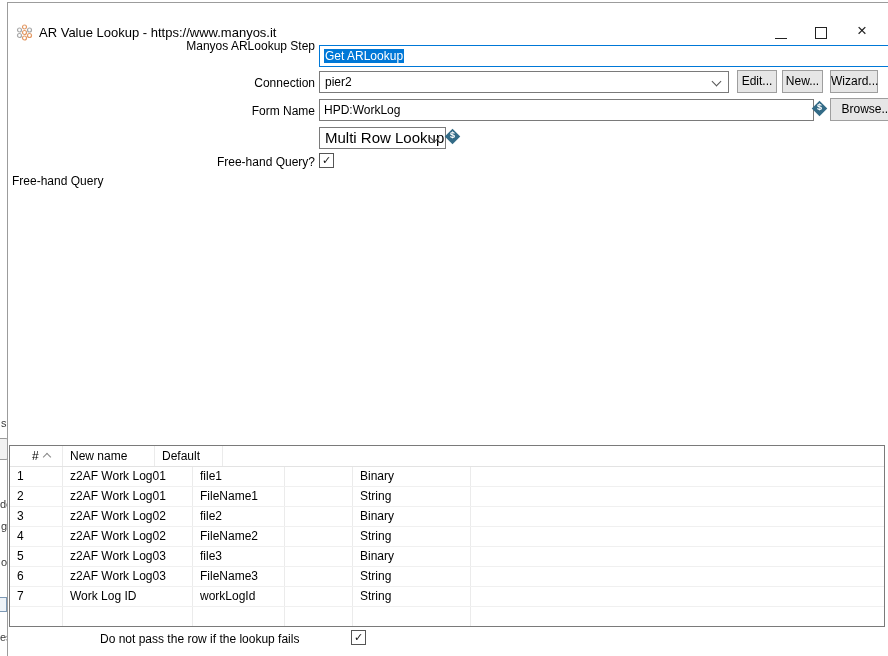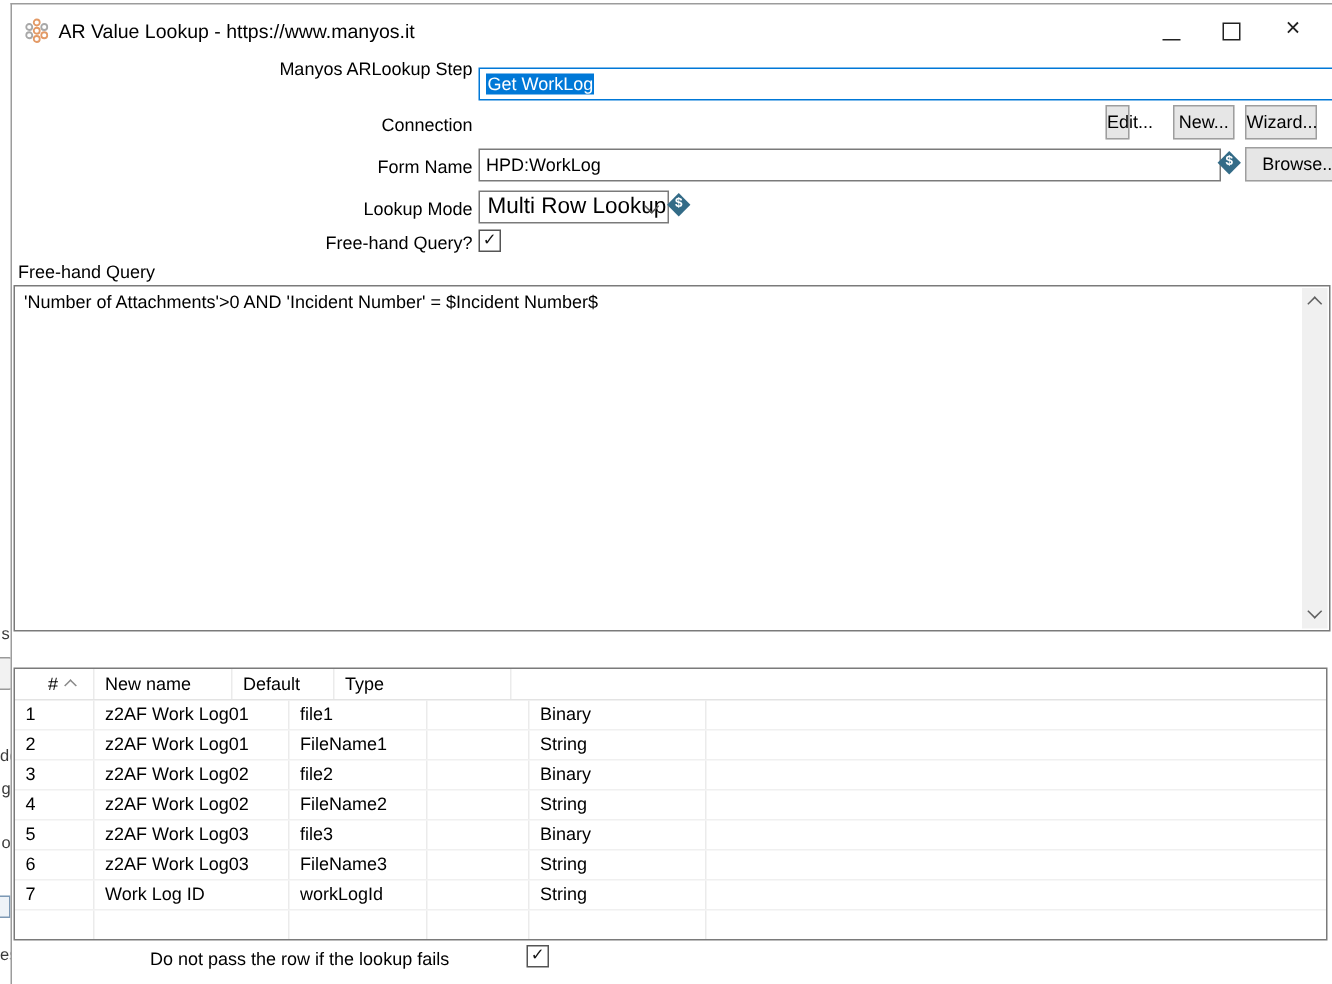--- a/index.html
+++ b/index.html
@@ -70,21 +70,21 @@
 <span class="frag" style="left:1px;top:417px;">s</span>
 <div class="frag-btn"></div>
 <span class="frag" style="left:0px;top:498px;">de</span>
 <span class="frag" style="left:1px;top:520px;">g</span>
 <span class="frag" style="left:1px;top:556px;">o</span>
 <div class="frag-box"></div>
 <span class="frag" style="left:0px;top:631px;">es</span>
 
 <div class="dialog">
 
-  <div class="abs" style="left:0;top:0;width:100%;height:34px;">
+  <div class="abs" style="left:0;top:12px;width:100%;height:34px;">
     <svg class="abs" style="left:8px;top:9px;" width="17" height="17" viewBox="0 0 17 17">
       <circle cx="8.5" cy="3" r="2" fill="none" stroke="#e39a66" stroke-width="1.2"></circle>
       <circle cx="13.5" cy="6" r="2" fill="none" stroke="#a8a8a8" stroke-width="1.2"></circle>
       <circle cx="3.5" cy="6" r="2" fill="none" stroke="#a8a8a8" stroke-width="1.2"></circle>
       <circle cx="8.5" cy="8.5" r="2" fill="none" stroke="#e39a66" stroke-width="1.2"></circle>
       <circle cx="13.5" cy="11.5" r="2" fill="none" stroke="#e39a66" stroke-width="1.2"></circle>
       <circle cx="3.5" cy="11.5" r="2" fill="none" stroke="#a8a8a8" stroke-width="1.2"></circle>
       <circle cx="8.5" cy="14" r="2" fill="none" stroke="#e39a66" stroke-width="1.2"></circle>
     </svg>
     <span class="abs title-text">AR Value Lookup - https://www.manyos.it</span>
@@ -95,71 +95,66 @@
     <div class="winbtn" style="left:796px;">
       <span class="max-glyph"></span>
     </div>
     <div class="winbtn" style="left:840px;">
       <span class="close-glyph">×</span>
     </div>
   </div>
 
   <div class="lbl lbl-r" style="top:36px;">Manyos ARLookup Step</div>
   <div class="input focused" style="left:311px;top:42px;width:564px;">
-    <span class="sel">Get WorkLog</span>
+    <span class="sel">Get ARLookup</span>
   </div>
 
   <div class="lbl lbl-r" style="top:73px;">Connection</div>
-  <div class="btn" style="left:729px;top:67px;width:16px;">Edit...</div>
+  <div class="combo" style="left:311px;top:68px;width:403px;">
+    <span>pier2</span>
+    <span class="chev" style="right:8px;top:6px;"></span>
+  </div>
+  <div class="btn" style="left:729px;top:67px;width:40px;">Edit...</div>
   <div class="btn" style="left:774px;top:67px;width:41px;">New...</div>
   <div class="btn" style="left:822px;top:67px;width:48px;">Wizard...</div>
 
   <div class="lbl lbl-r" style="top:101px;">Form Name</div>
   <div class="input" style="left:311px;top:96px;width:489px;">
     <span>HPD:WorkLog</span>
   </div>
   <div>
     <span class="diamond" style="left:806px;top:100px;"></span>
     <span class="diamond-s" style="left:804px;top:99px;">$</span>
   </div>
   <div class="btn" style="left:822px;top:95px;width:73px;">Browse...</div>
 
-  <div class="lbl lbl-r" style="top:129px;">Lookup Mode</div>
   <div class="combo" style="left:311px;top:124px;width:120px;font-size:15px;">
     <span>Multi Row Lookup</span>
     <span class="chev" style="right:7px;top:6px;"></span>
   </div>
   <div>
     <span class="diamond" style="left:439px;top:128px;"></span>
     <span class="diamond-s" style="left:437px;top:127px;">$</span>
   </div>
 
   <div class="lbl lbl-r" style="top:152px;">Free-hand Query?</div>
   <div class="cb" style="left:311px;top:150px;">
     <span>✓</span>
   </div>
 
   <div class="lbl" style="left:4px;top:171px;">Free-hand Query</div>
-  <div class="querybox">
-    <div class="querytext">'Number of Attachments'&gt;0 AND 'Incident Number' = $Incident Number$</div>
-    <div class="vscroll">
-      <span class="chev chev-up" style="top:7px;"></span>
-      <span class="chev" style="bottom:8px;"></span>
-    </div>
-  </div>
 
   <div class="lk-table">
     <div class="lk-row header">
       <div class="lk-cell c0">
         <span>#</span>
         <span class="sortcaret"></span>
       </div>
       <div class="lk-cell c2">New name</div>
       <div class="lk-cell c3">Default</div>
-      <div class="lk-cell c4">Type</div>
       <div class="lk-cell c5"></div>
     </div>
     <div id="lk-body">
         <div class="lk-row">
           <div class="lk-cell c0">1</div>
           <div class="lk-cell c1">z2AF Work Log01</div>
           <div class="lk-cell c2">file1</div>
           <div class="lk-cell c3"></div>
           <div class="lk-cell c4">Binary</div>
           <div class="lk-cell c5"></div>

